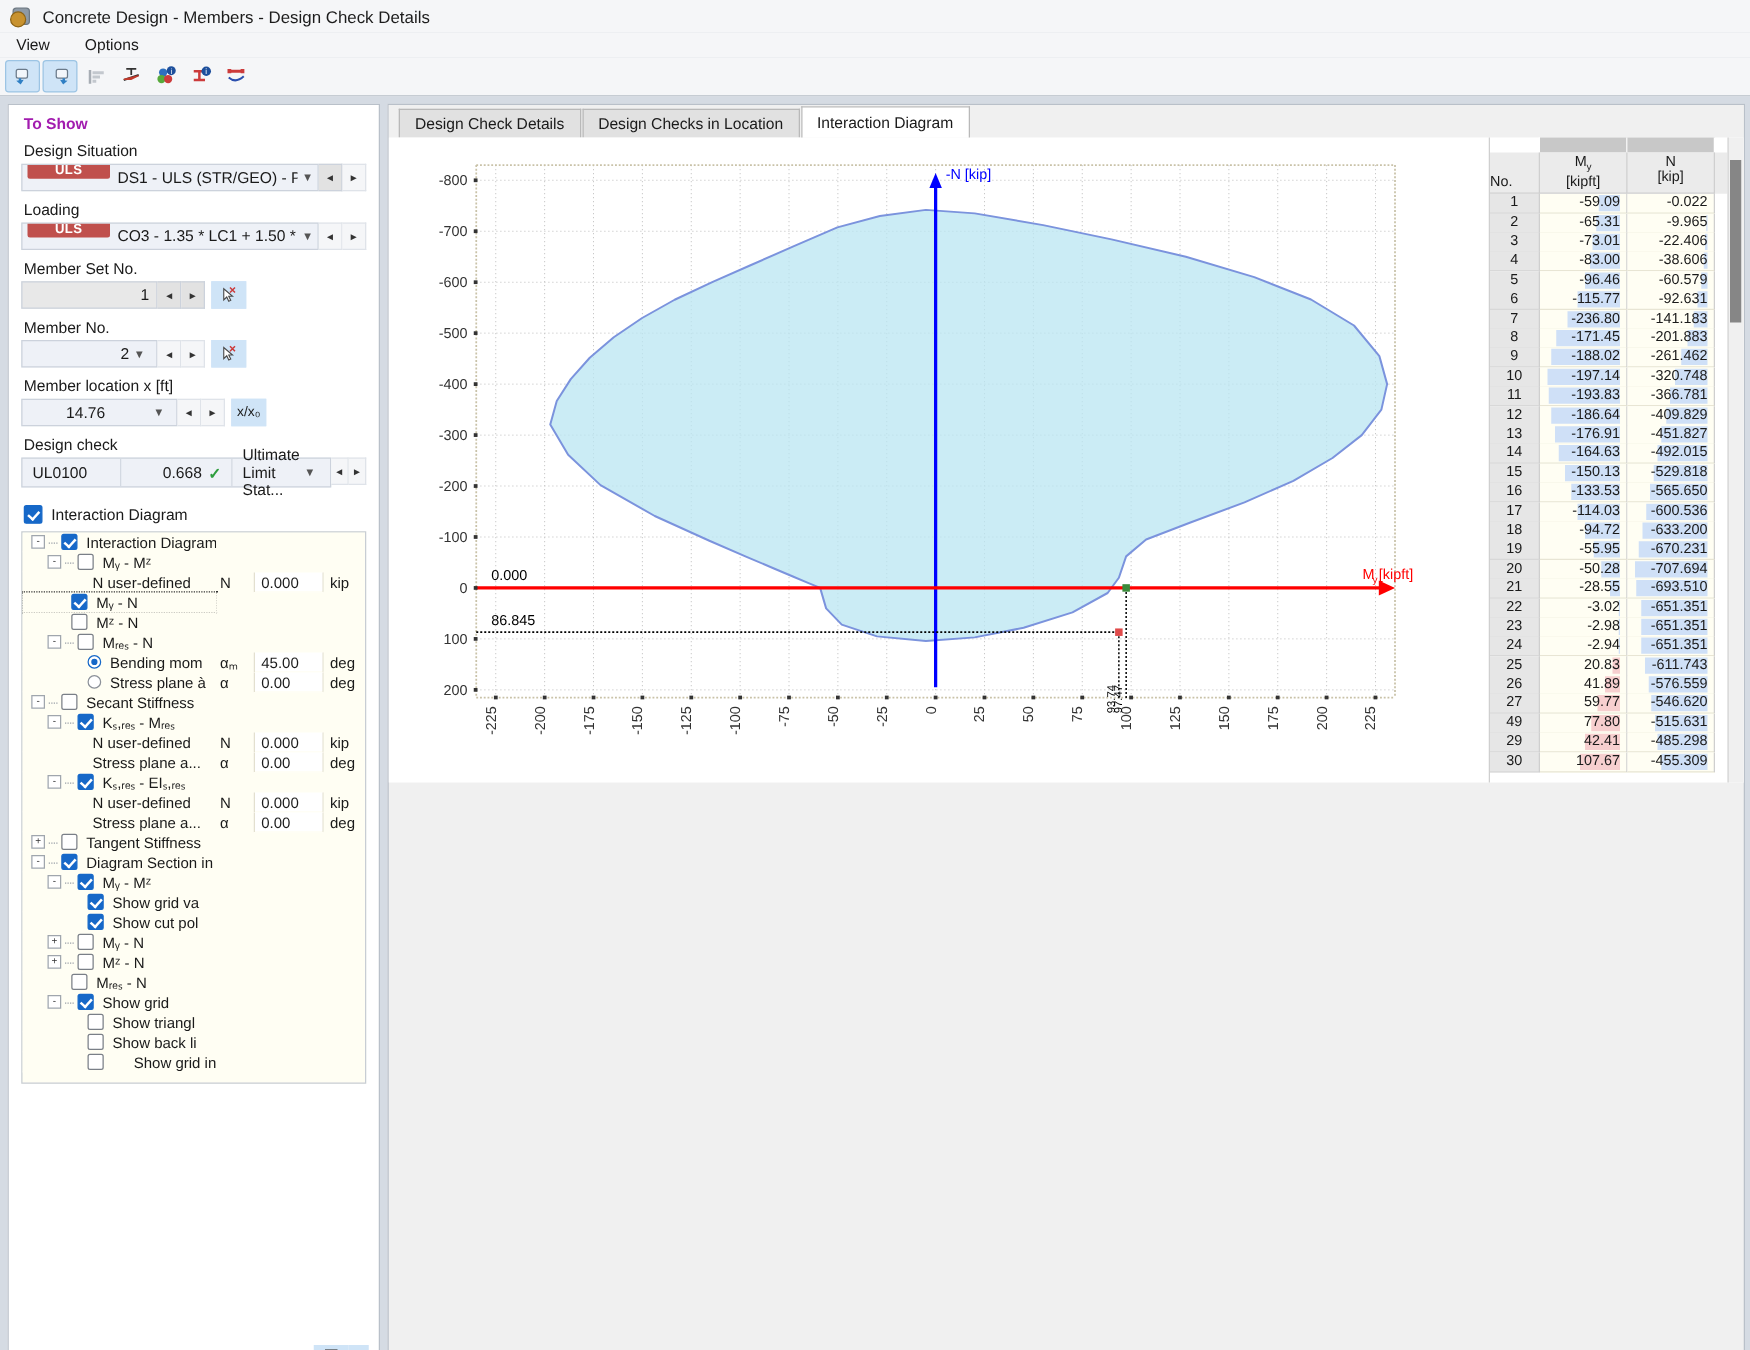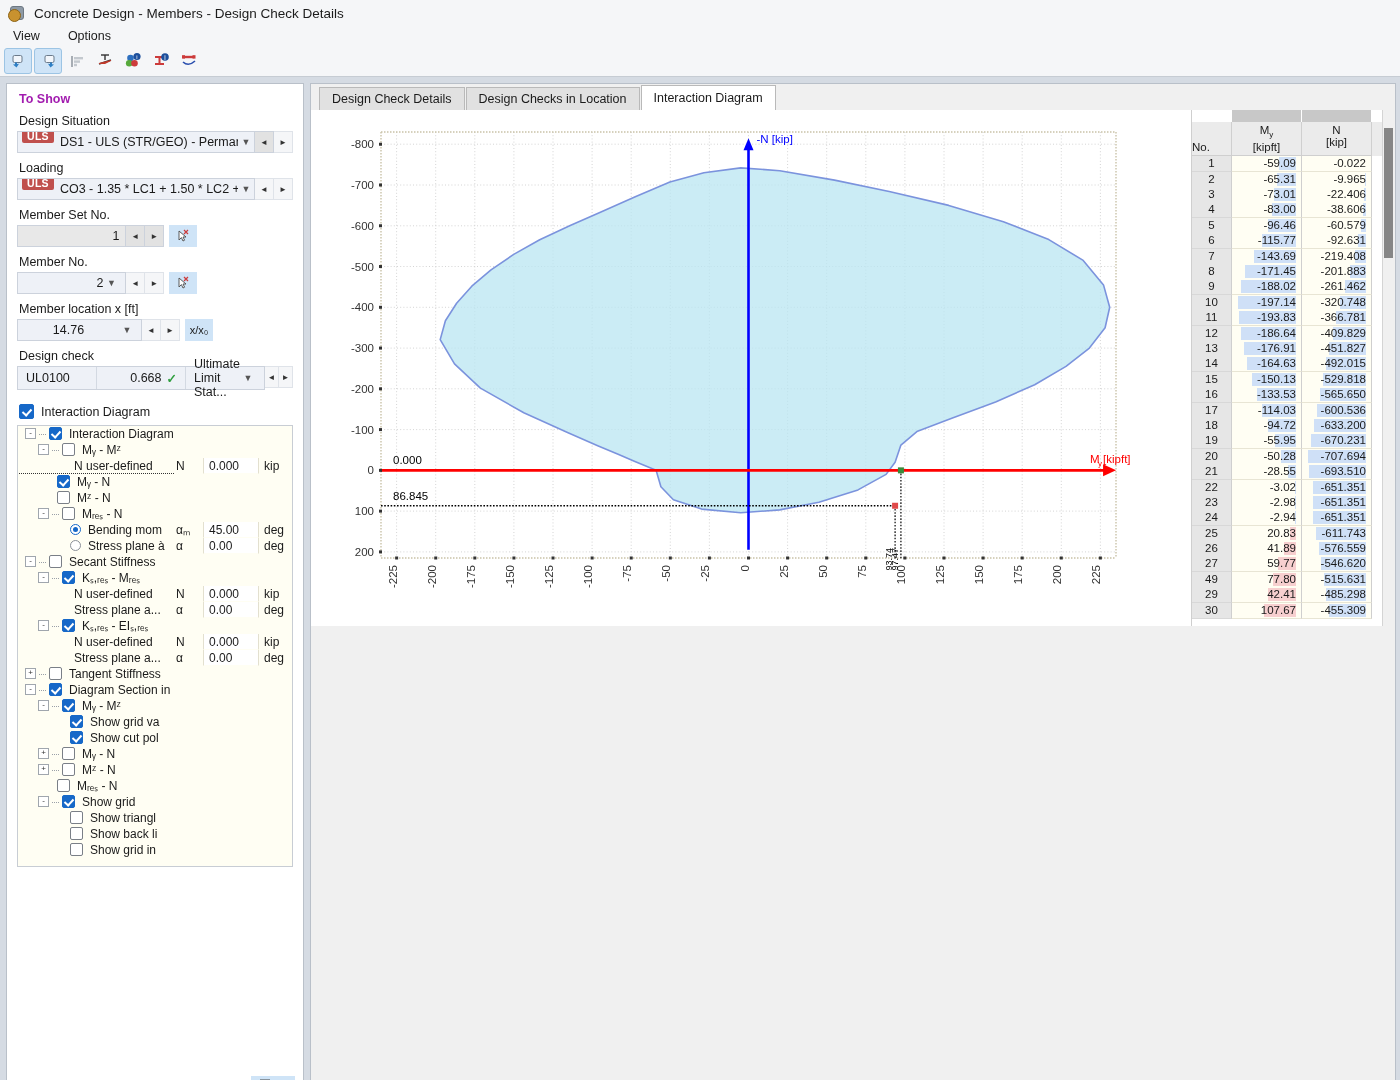--- a/index.html
+++ b/index.html
@@ -23,21 +23,21 @@
   .tb{width:26px;height:24px;display:flex;align-items:center;justify-content:center;border-radius:3px;position:relative;}
   .tb.on{background:#cfe4f7;border:1px solid #9cc4e4;}
   
   #content{display:flex;height:1080px;}
   #leftpane{width:310px;padding:6px 6px 0 6px;box-sizing:border-box;}
   #leftcard{background:#ffffff;border:1px solid #b9c0c9;height:1024px;box-sizing:border-box;padding:6px 10px;position:relative;}
   #toshow{color:#a21caf;font-weight:bold;font-size:12.5px;margin:2px 0 8px 2px;}
   .fieldlabel{font-size:12.5px;margin:8px 0 3px 2px;color:#1a1a1a;}
   .combo-row{display:flex;align-items:stretch;height:22px;}
   .combo{flex:1;background:#eef1f7;border:1px solid #ccd2dc;display:flex;align-items:center;overflow:hidden;}
-  .uls-badge{background:#c0504d;color:#fff;font-size:10.5px;font-weight:bold;padding:1px 5px;margin:0 6px 12px 4px;border-radius:2px;letter-spacing:.3px;}
+  .uls-badge{background:#c0504d;color:#fff;font-size:10.5px;font-weight:bold;padding:1px 22px;margin:0 6px 12px 4px;border-radius:2px;letter-spacing:.3px;}
   .combo-text{flex:1;font-size:12.5px;white-space:nowrap;overflow:hidden;}
   .caret{width:16px;text-align:center;color:#555;font-size:9px;}
   .spin{width:18px;background:#e2e2e2;border:1px solid #ccd2dc;border-left:none;display:flex;align-items:center;justify-content:center;font-size:8px;color:#333;}
   .spin.flat{background:#f5f6f8;border-color:#dfe3e9;}
   .selbtn{width:26px;margin-left:5px;background:#cfe4f7;border:1px solid #cfe4f7;display:flex;align-items:center;justify-content:center;}
   .numbox{width:110px;background:#e8e8e8;border:1px solid #ccd2dc;display:flex;align-items:center;justify-content:flex-end;padding-right:6px;font-size:12.5px;height:22px;box-sizing:border-box;}
   .numbox.lite{background:#eef1f7;}
   .xbtn{width:26px;margin-left:5px;background:#cfe4f7;border:1px solid #cfe4f7;display:flex;align-items:center;justify-content:center;font-size:11px;}
   .dc-row{display:flex;height:22px;border:1px solid #ccd2dc;background:#eef1f7;align-items:stretch;}
   .dc-cell{display:flex;align-items:center;padding:0 8px;font-size:12.5px;border-right:1px solid #d3d9e2;}
@@ -498,21 +498,21 @@
               <span class="chk "></span>
               <span style="margin-left:4px">Show back li</span>
             </div>
             <div class="tc blank"></div>
             <div class="tc blank"></div>
             <div class="tc blank"></div>
             <div class="tc lbl">
               <span class="ind" style="width:30px"></span>
               <span style="width:16px;flex:none"></span>
               <span class="chk "></span>
-              <span style="margin-left:4px">Show grid in</span>
+              <span style="margin-left:21px">Show grid in</span>
             </div>
             <div class="tc blank"></div>
             <div class="tc blank"></div>
             <div class="tc blank"></div>
           </div>
       </div>
 
       <div id="printbar">
         <div class="printbtn">
           <svg width="18" height="16" viewBox="0 0 18 16">
@@ -700,22 +700,22 @@
                 <div class="cv"><div class="bar " style="right:5px;width:28.5px"></div><span>-96.46</span></div>
                 <div class="cv"><div class="bar " style="right:5px;width:4.9px"></div><span>-60.579</span></div>
               </div>
               <div class="row">
                 <div class="cno">6</div>
                 <div class="cv"><div class="bar " style="right:5px;width:34.2px"></div><span>-115.77</span></div>
                 <div class="cv"><div class="bar " style="right:5px;width:7.6px"></div><span>-92.631</span></div>
               </div>
               <div class="row">
                 <div class="cno">7</div>
-                <div class="cv"><div class="bar " style="right:5px;width:42.4px"></div><span>-143.69</span></div>
-                <div class="cv"><div class="bar " style="right:5px;width:11.5px"></div><span>-219.408</span></div>
+                <div class="cv"><div class="bar " style="right:5px;width:42.4px"></div><span>-236.80</span></div>
+                <div class="cv"><div class="bar " style="right:5px;width:11.5px"></div><span>-141.183</span></div>
               </div>
               <div class="row">
                 <div class="cno">8</div>
                 <div class="cv"><div class="bar " style="right:5px;width:50.6px"></div><span>-171.45</span></div>
                 <div class="cv"><div class="bar " style="right:5px;width:16.5px"></div><span>-201.883</span></div>
               </div>
               <div class="row">
                 <div class="cno">9</div>
                 <div class="cv"><div class="bar " style="right:5px;width:55.5px"></div><span>-188.02</span></div>
                 <div class="cv"><div class="bar " style="right:5px;width:21.3px"></div><span>-261.462</span></div>

